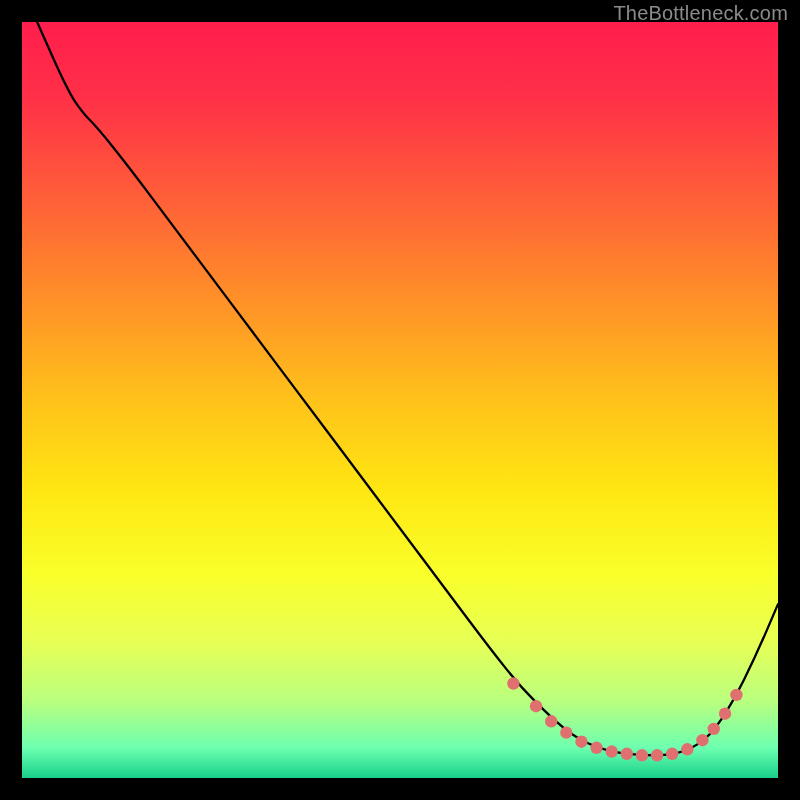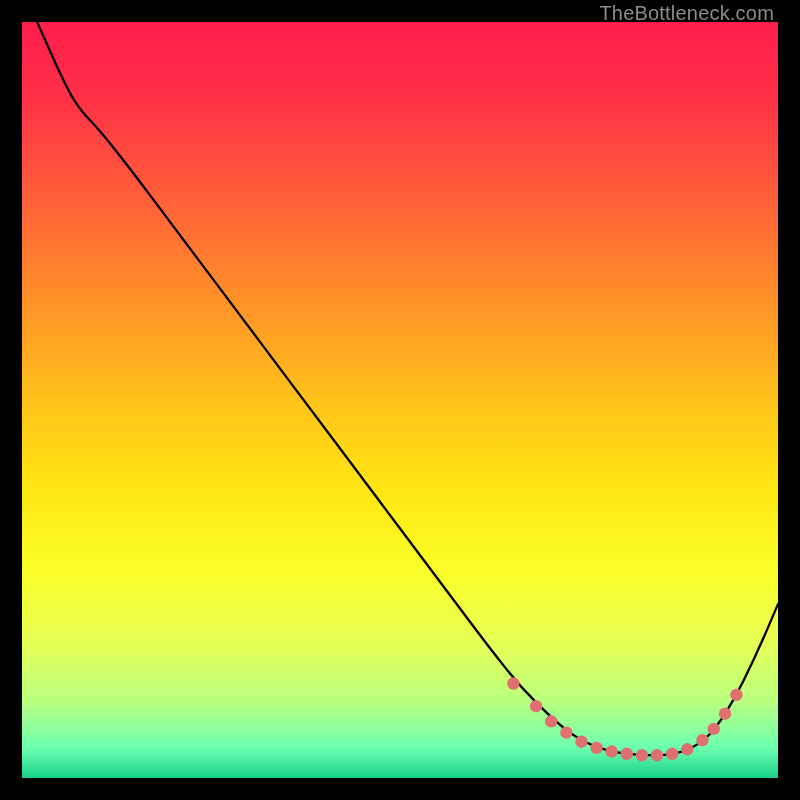--- a/index.html
+++ b/index.html
@@ -22,21 +22,21 @@
   .plot-area {
     position: absolute;
     left: 0;
     top: 0;
     width: 756px;
     height: 756px;
   }
   .watermark {
     position: absolute;
     top: 2px;
-    right: 26px;
+    right: 12px;
     color: #8b8b8b;
     font-size: 20px;
     font-weight: 500;
     letter-spacing: 0.2px;
   }
   svg { display: block; }
 </style>
 </head>
 <body>
 

